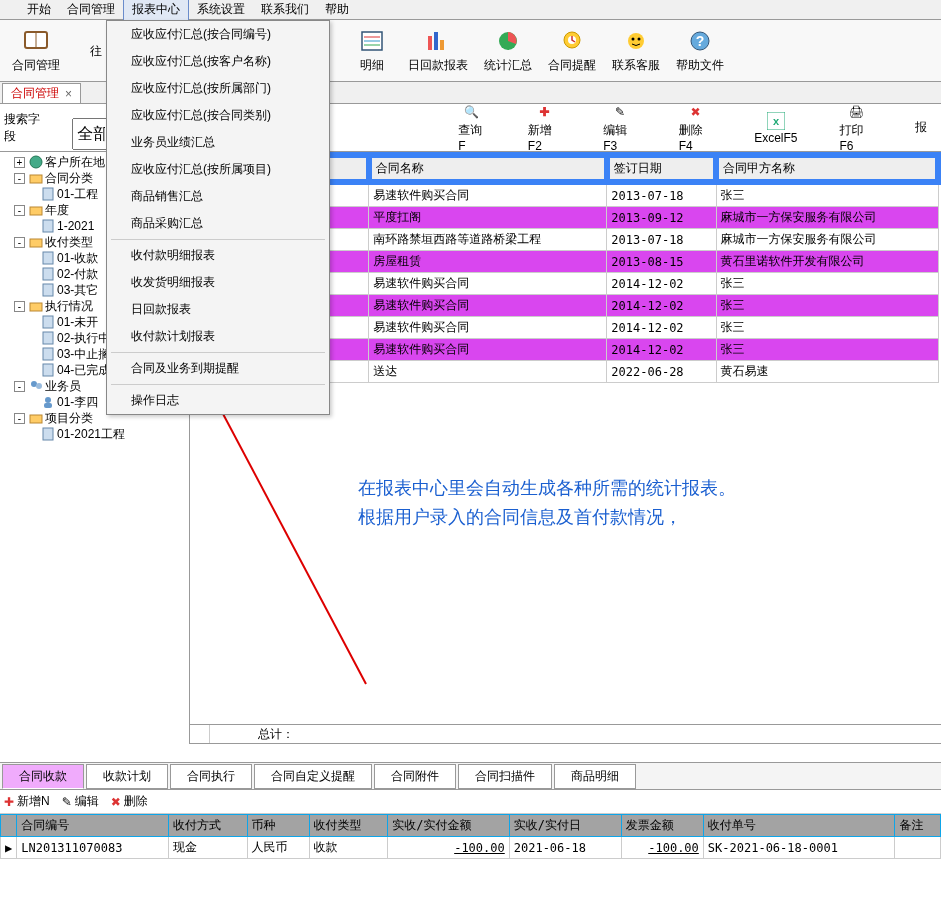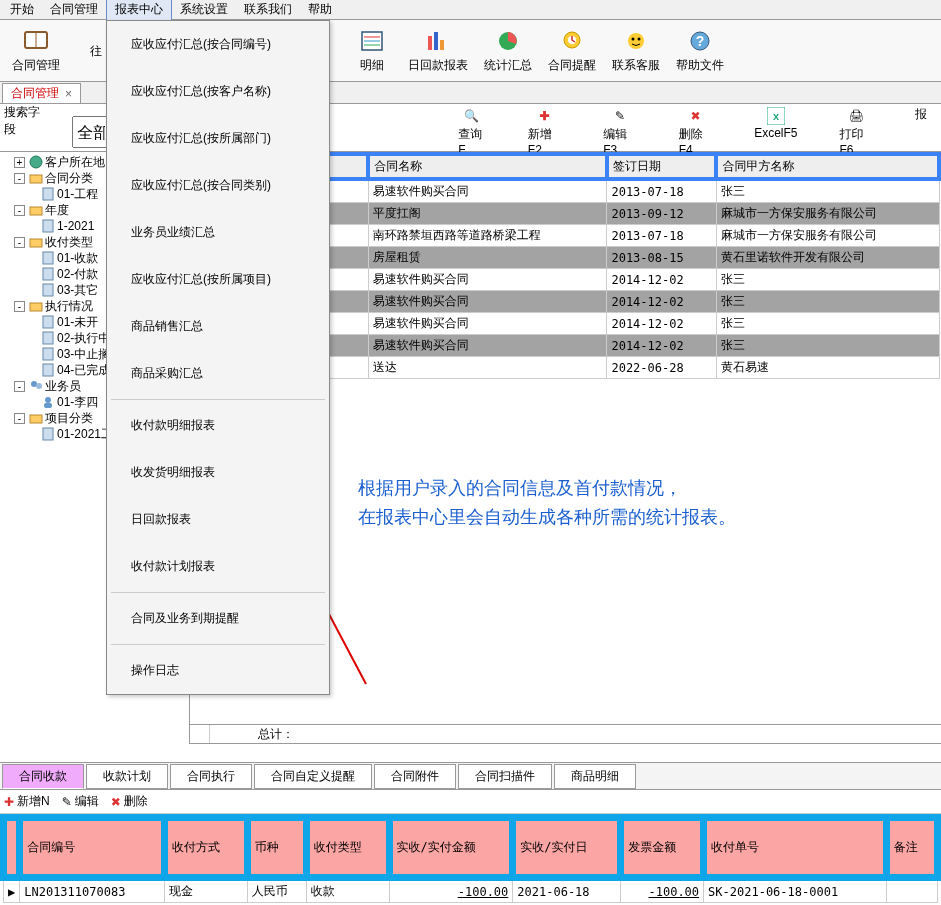--- a/index.html
+++ b/index.html
@@ -1,78 +1,78 @@
 <!DOCTYPE html>
 <html><head>
 <meta charset="utf-8">
 <style>
 * { box-sizing: border-box; margin: 0; padding: 0; }
 body { font-family: "Microsoft YaHei", SimSun, sans-serif; font-size: 12px; background: #fff; width: 941px; height: 905px; overflow: hidden; position: relative; }
 
 
-.menubar { display: flex; height: 20px; border-bottom: 1px solid #999; background: #f0f0f0; align-items: center; padding: 0 2px; }
+.menubar { display: flex; height: 20px; border-bottom: 1px solid #999; background: #f0f0f0; align-items: center; padding: 0 19px; }
 .menubar-item { padding: 2px 8px; cursor: default; }
 .menubar-item.active { background: #e0e8f5; border: 1px solid #6a8ccc; }
 
 
 .toolbar { display: flex; height: 62px; border-bottom: 1px solid #999; background: #f8f8f8; align-items: center; padding: 0 4px; }
 .tool-btn { display: flex; flex-direction: column; align-items: center; justify-content: center; padding: 4px 8px; cursor: default; min-width: 56px; }
 .tool-btn .ico { width: 28px; height: 28px; display: flex; align-items: center; justify-content: center; }
 .tool-btn .lbl { font-size: 12px; margin-top: 2px; white-space: nowrap; }
 
 
 .tabbar { display: flex; height: 22px; border-bottom: 1px solid #999; background: #f0f0f0; align-items: flex-end; }
 .tab { display: flex; align-items: center; padding: 2px 8px; border: 1px solid #999; border-bottom: none; background: #fff; margin-left: 2px; height: 20px; }
 .tab .label { color: #c00; }
 .tab .x { margin-left: 6px; color: #666; }
 
 
-.searchbar { display: flex; height: 48px; border-bottom: 1px solid #999; align-items: flex-start; padding: 0 4px; gap: 22px; }
+.searchbar { display: flex; height: 48px; border-bottom: 1px solid #999; align-items: center; padding: 0 4px; gap: 22px; }
 .searchbar .lbl { padding-right: 4px; }
 .searchbar select, .searchbar input { height: 32px; font-size: 16px; margin-top: 12px; }
 .sb-btn { display: flex; flex-direction: column; align-items: center; justify-content: center; padding: 2px 10px; cursor: default; }
 .sb-btn .ico { width: 20px; height: 20px; display: flex; align-items: center; justify-content: center; }
 .sb-btn .lbl2 { font-size: 12px; }
 
 
 .main { display: flex; height: 592px; }
 .tree { width: 190px; border-right: 1px solid #999; overflow: auto; padding: 2px 0; }
 .tree ul { list-style: none; padding-left: 14px; }
 .tree li { white-space: nowrap; line-height: 16px; display: flex; align-items: center; gap: 2px; }
 .tree li > span.t { cursor: default; }
 .tree .toggle { display:inline-block; width:11px; height:11px; border:1px solid #888; text-align:center; line-height:9px; font-size:10px; margin-right:2px; background:#fff; color:#000;}
 .tree .ico { display:inline-flex; width:14px; height:14px; align-items:center; justify-content:center; }
 
 .grid-wrap { flex: 1; display: flex; flex-direction: column; overflow: hidden; }
 .grid { flex: 1; overflow: auto; }
 .grid table { border-collapse: collapse; width: 100%; font-family: SimSun, monospace; }
-.grid th { background: #eee; border: 4px solid #3b82f6; padding: 2px 4px; text-align: left; font-weight: normal; height: 18px; }
+.grid th { background: #eee; border: 6px solid #3b82f6; padding: 2px 4px; text-align: left; font-weight: normal; height: 18px; }
 .grid td { border: 1px solid #ccc; padding: 2px 4px; height: 18px; white-space: nowrap; }
-.grid tr.sel td { background: #a3a3a3; }
+.grid tr.sel td { background: #d946ef; }
 
 .summary-row { display: flex; border-top: 1px solid #999; border-bottom: 1px solid #999; height: 20px; align-items: center; }
 .summary-row .lbl { padding-left: 48px; text-align: right; }
 
 
 .btabs { display: flex; height: 28px; border-top: 1px solid #999; border-bottom: 1px solid #999; align-items: center; background: #f4f4f4; padding: 2px; gap: 2px; margin-top: 18px; }
 .btab { padding: 3px 16px; border: 1px solid #999; background: #fff; cursor: default; }
 .btab.active { background: #f0abfc; border-bottom: 1px solid #fff; }
 
 .btoolbar { display: flex; height: 24px; align-items: center; padding: 2px 4px; gap: 12px; border-bottom: 1px solid #ccc; }
 .btoolbar .btn { display: flex; align-items: center; gap: 3px; cursor: default; }
 
 .bgrid { }
 .bgrid table { border-collapse: collapse; width: 100%; font-family: SimSun, monospace; font-size:12px;}
-.bgrid th { background: #fca5a5; border: 7px solid #0ea5e9; padding: 18px 4px; text-align: left; font-weight: normal; }
+.bgrid th { background: #a3a3a3; border: 1px solid #0ea5e9; padding: 2px 4px; text-align: left; font-weight: normal; }
 .bgrid td { border: 1px solid #ccc; padding: 2px 4px; white-space: nowrap; }
 .num { text-align: right; text-decoration: underline; }
 
 
 .dropdown { position: absolute; top: 20px; left: 106px; width: 224px; background: #f4f4f4; border: 1px solid #888; box-shadow: 2px 2px 4px rgba(0,0,0,0.2); z-index: 1000; }
-.dropdown .mi { padding: 15px 24px; cursor: default; }
+.dropdown .mi { padding: 5px 24px; cursor: default; }
 .dropdown .sep { height: 1px; background: #ccc; margin: 2px 4px; }
 
 
 .anno { position: absolute; z-index: 500; pointer-events: none; }
 .anno-text { color: #1a5fd0; font-size: 18px; line-height: 1.6; }
 .arrow-svg { position: absolute; }
 
 .bottom-pad { height: 100px; background:#fff; }
 </style>
 </head>
@@ -558,15 +558,15 @@
 
 <svg class="anno arrow-svg" style="left:176px; top:334px;" width="220" height="360">
   <defs>
       <marker id="ah" markerWidth="12" markerHeight="12" refX="2" refY="6" orient="auto">
         <path d="M0,0 L12,6 L0,12 L3,6 Z" fill="#d00"></path>
       </marker>
     </defs>
   <line x1="190" y1="350" x2="10" y2="10" stroke="#d00" stroke-width="2" marker-end="url(#ah)"></line>
 </svg>
 <div class="anno" style="left:358px; top:474px;">
+  <div class="anno-text">在报表中心里会自动生成各种所需的统计报表。</div>
   <div class="anno-text">根据用户录入的合同信息及首付款情况，</div>
-  <div class="anno-text">在报表中心里会自动生成各种所需的统计报表。</div>
 </div>
 
 </body></html>

